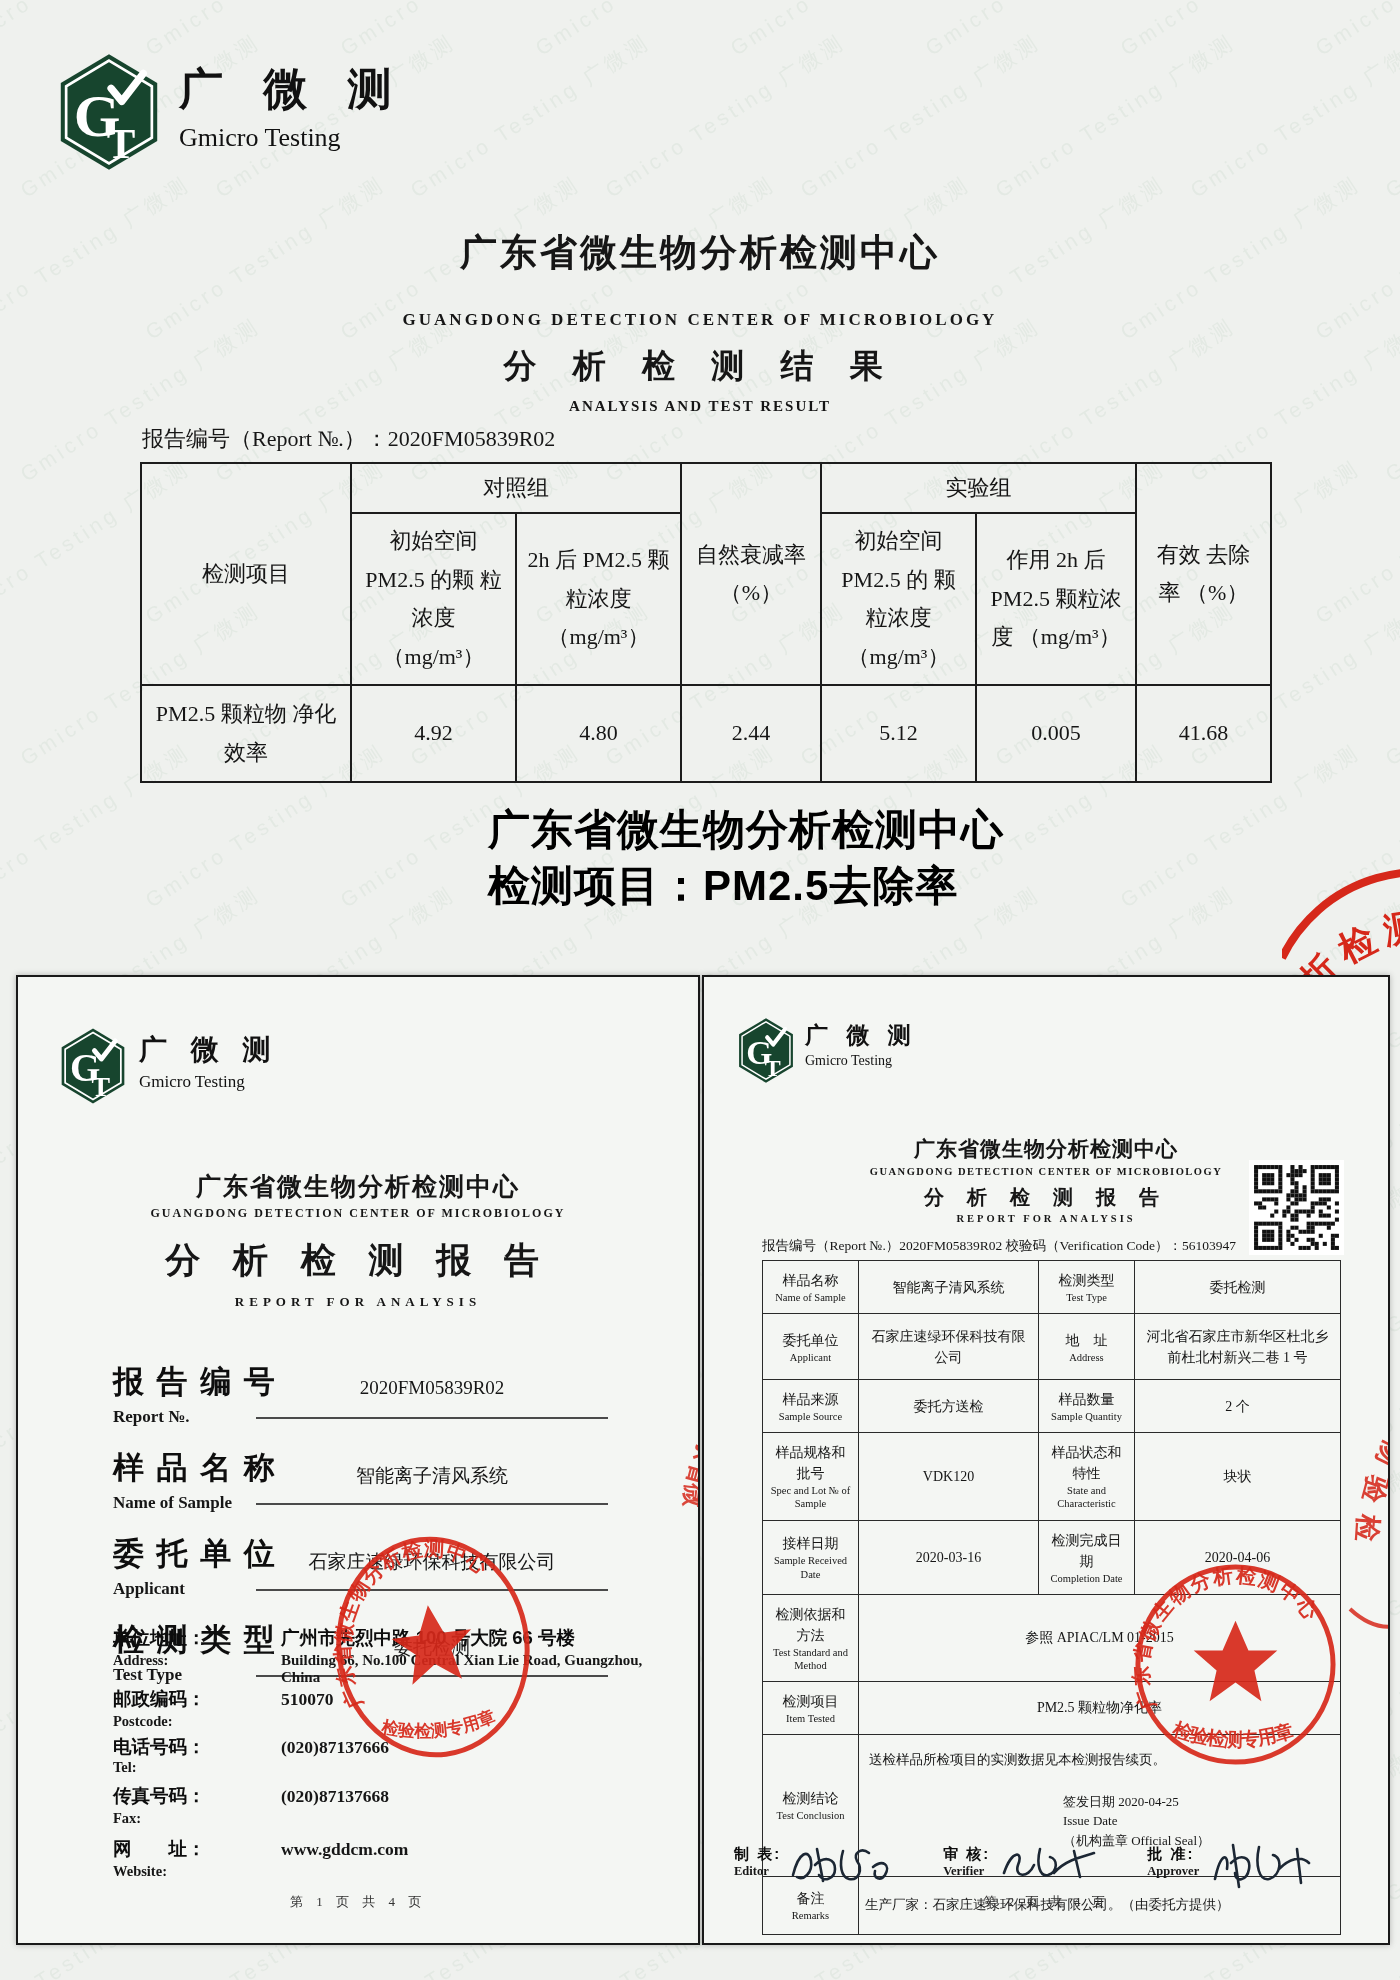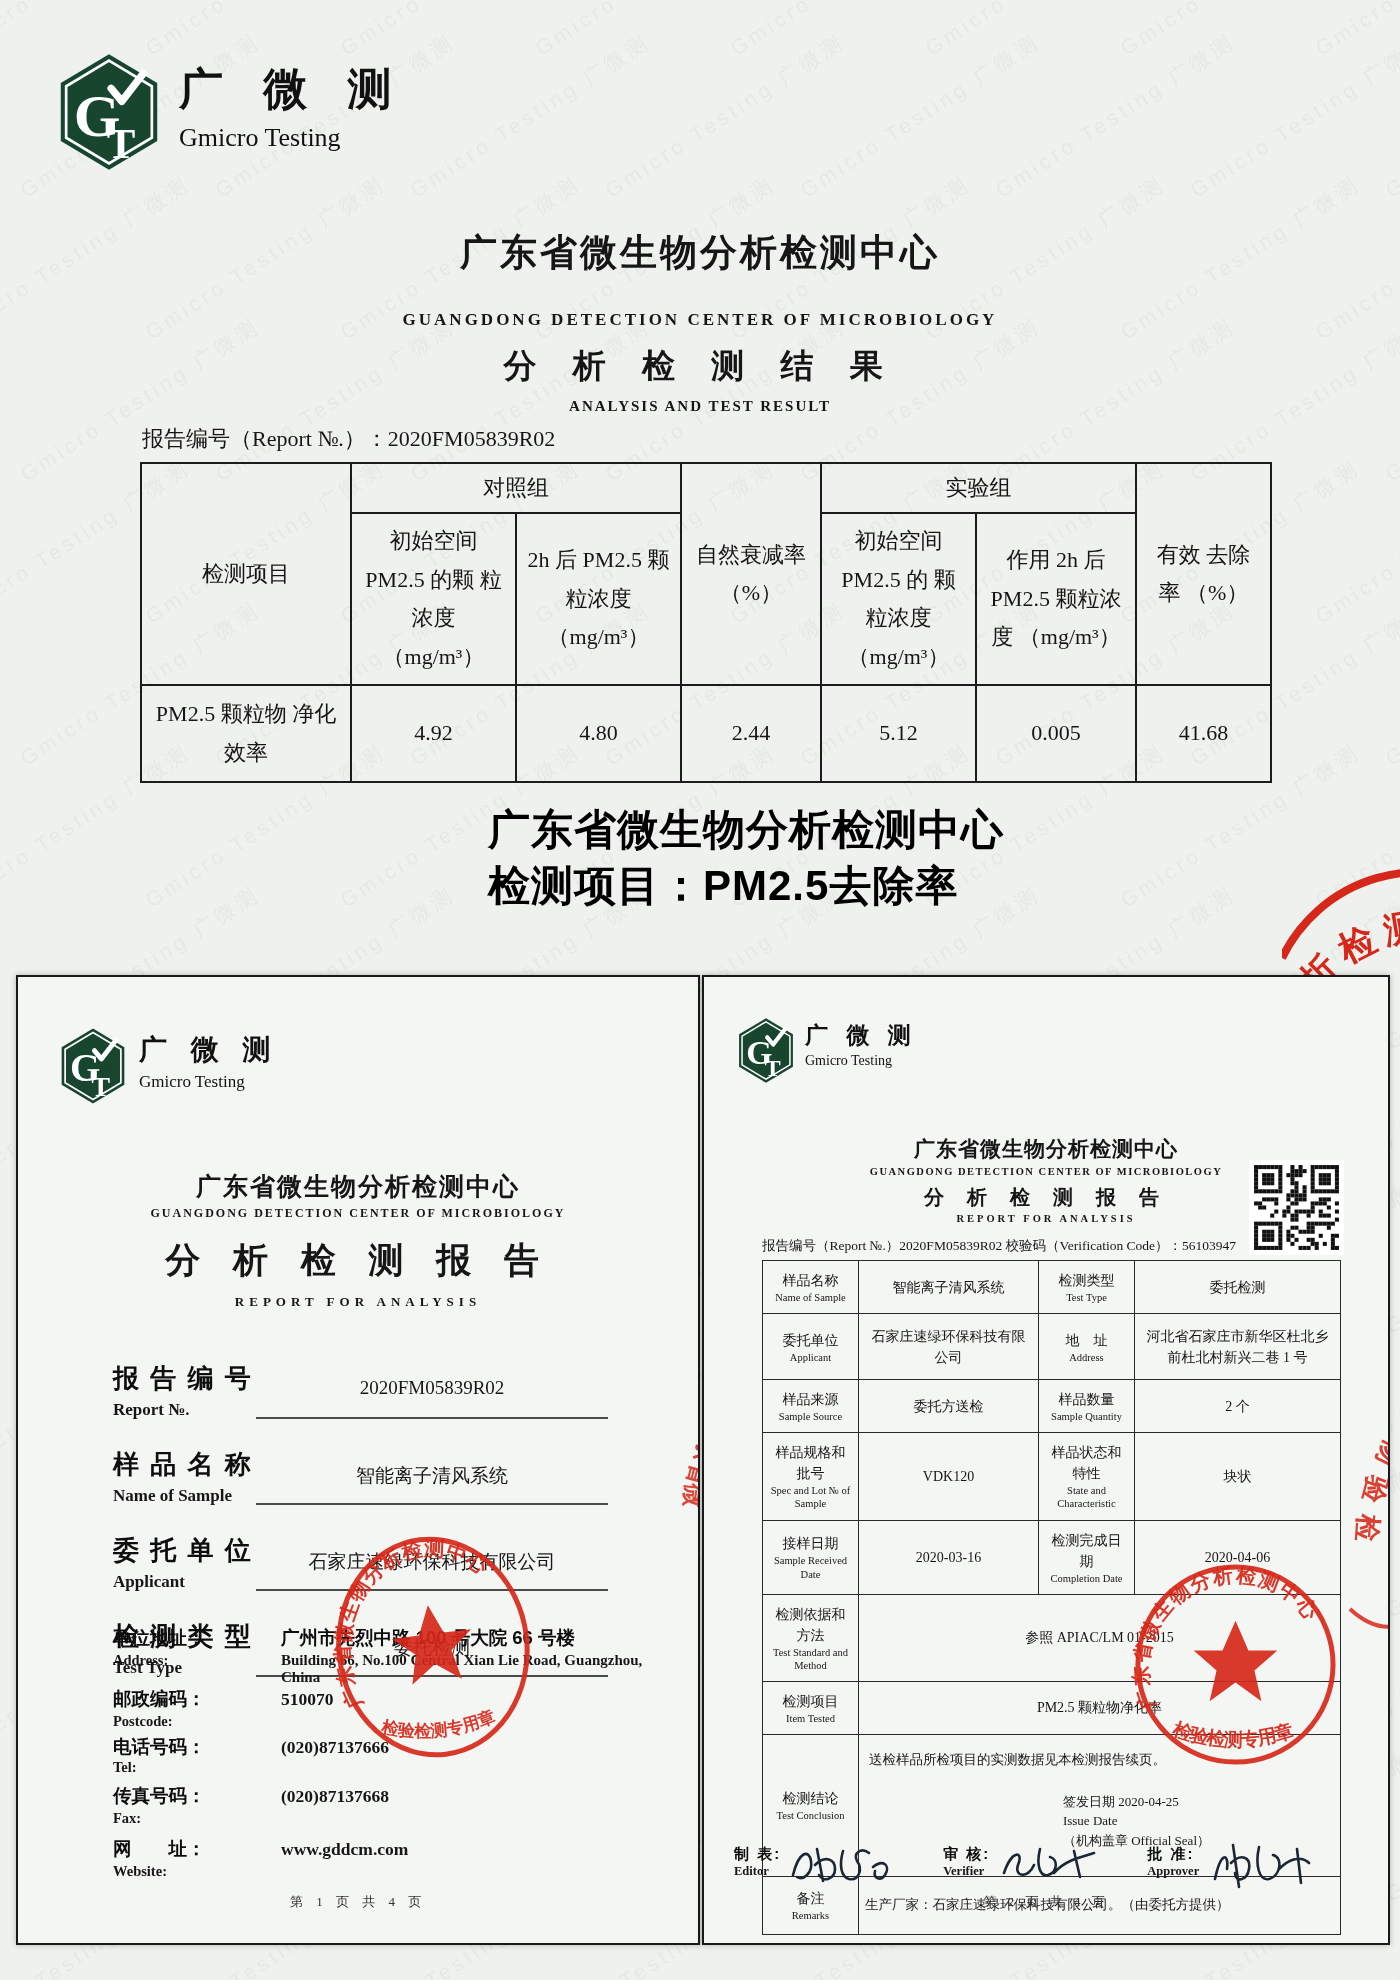--- a/index.html
+++ b/index.html
@@ -54,21 +54,21 @@
   #page-left  { left:16px;  width:684px; }
   #page-right { left:702px; width:688px; }
 
   
   .lp-org-cn   { top:193px; font-size:25px; font-weight:bold; letter-spacing:2px; }
   .lp-org-en   { top:229px; font-size:12px; font-weight:bold; letter-spacing:2px; }
   .lp-title-cn { top:260px; font-size:35px; font-weight:bold; letter-spacing:12px; }
   .lp-title-en { top:317px; font-size:13px; font-weight:bold; letter-spacing:5px; }
   .field-row { position:absolute; left:0; width:100%; height:86px; }
   .field-label { position:absolute; left:95px; top:6px; }
-  .field-label .cn { font-family:"Liberation Sans",sans-serif; font-weight:bold; font-size:26px; letter-spacing:2px; color:#0e0e0e; }
+  .field-label .cn { font-family:"Liberation Sans",sans-serif; font-weight:bold; font-size:31px; letter-spacing:2px; color:#0e0e0e; }
   .field-label .en { font-family:"Liberation Serif",serif; font-weight:bold; font-size:17px; margin-top:4px; }
   .field-value {
     position:absolute; left:238px; top:0; width:352px; height:64px;
     border-bottom:2px solid #4a4a4a; text-align:center;
     font-size:19px; padding-top:22px;
   }
   #contact { position:absolute; left:95px; top:648px; width:540px; }
   #contact .row { display:flex; align-items:baseline; }
   #contact .lcn { flex:0 0 168px; font-family:"Liberation Sans",sans-serif; font-weight:bold; font-size:18.5px; color:#0d0d0d; }
   #contact .len { flex:0 0 168px; font-family:"Liberation Serif",serif; font-weight:bold; font-size:14.5px; }

